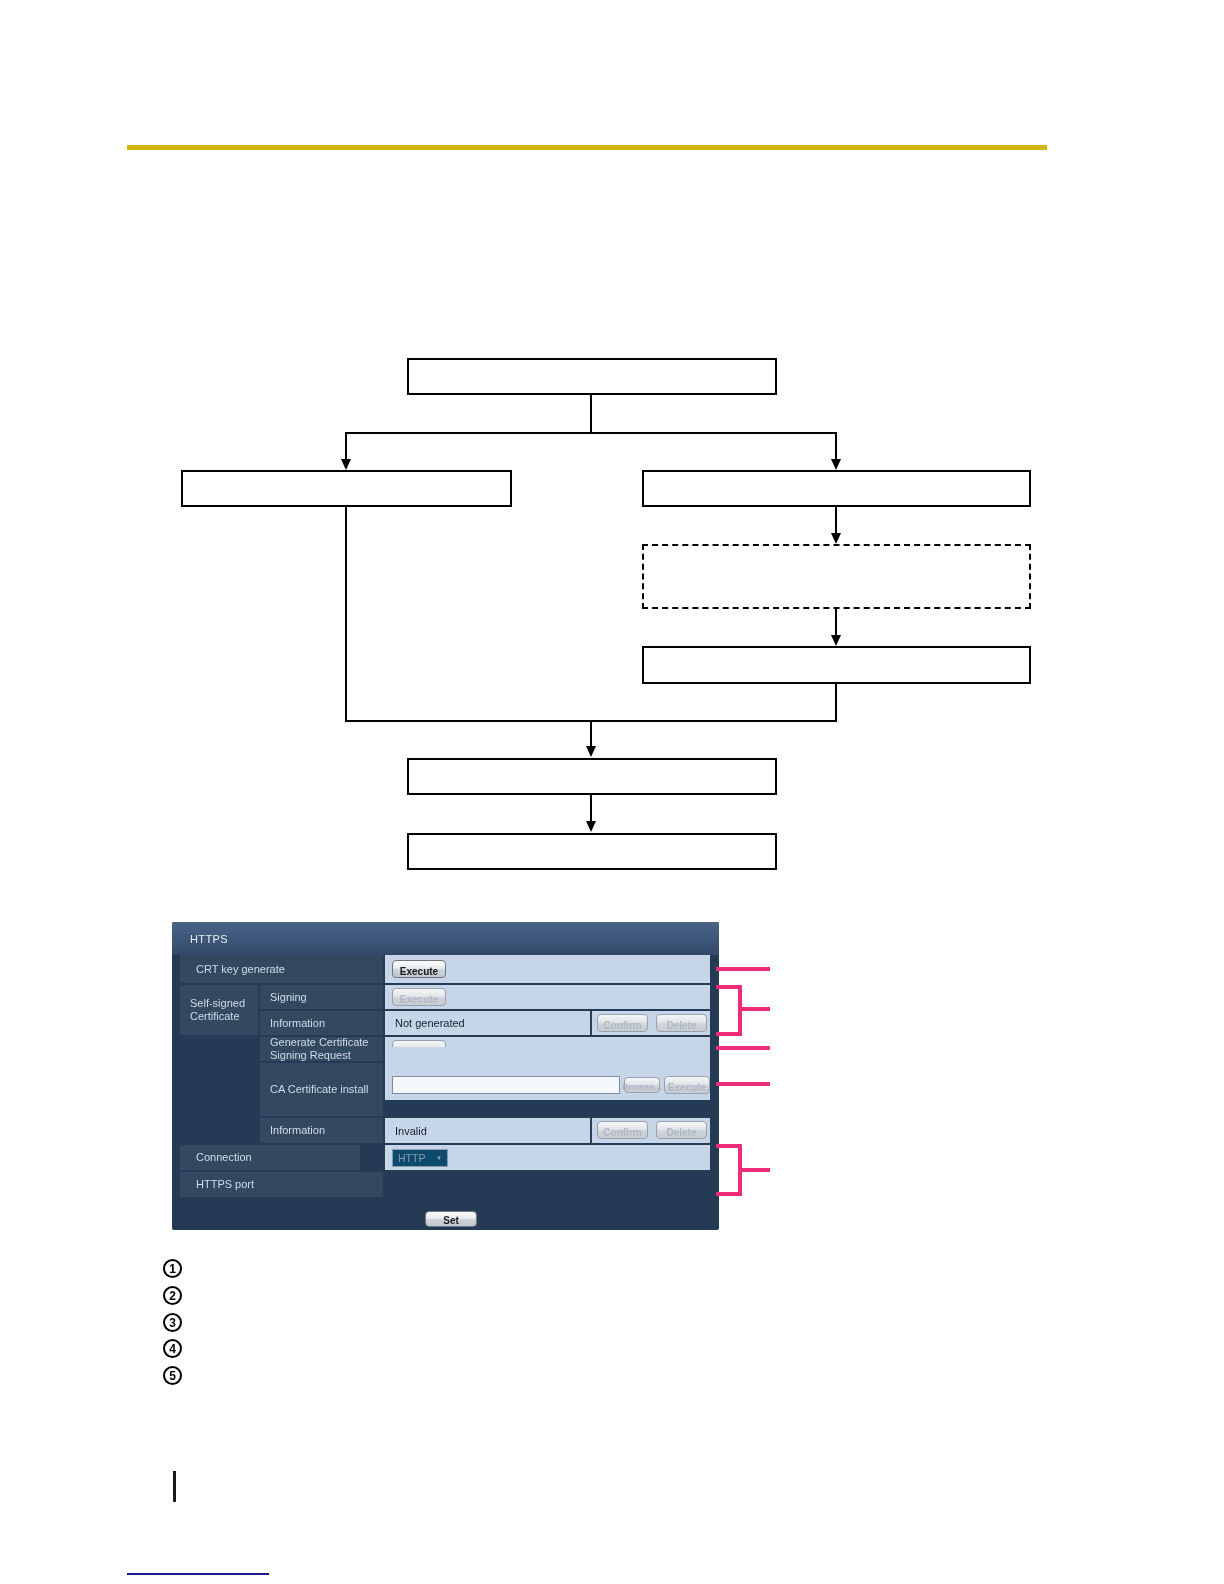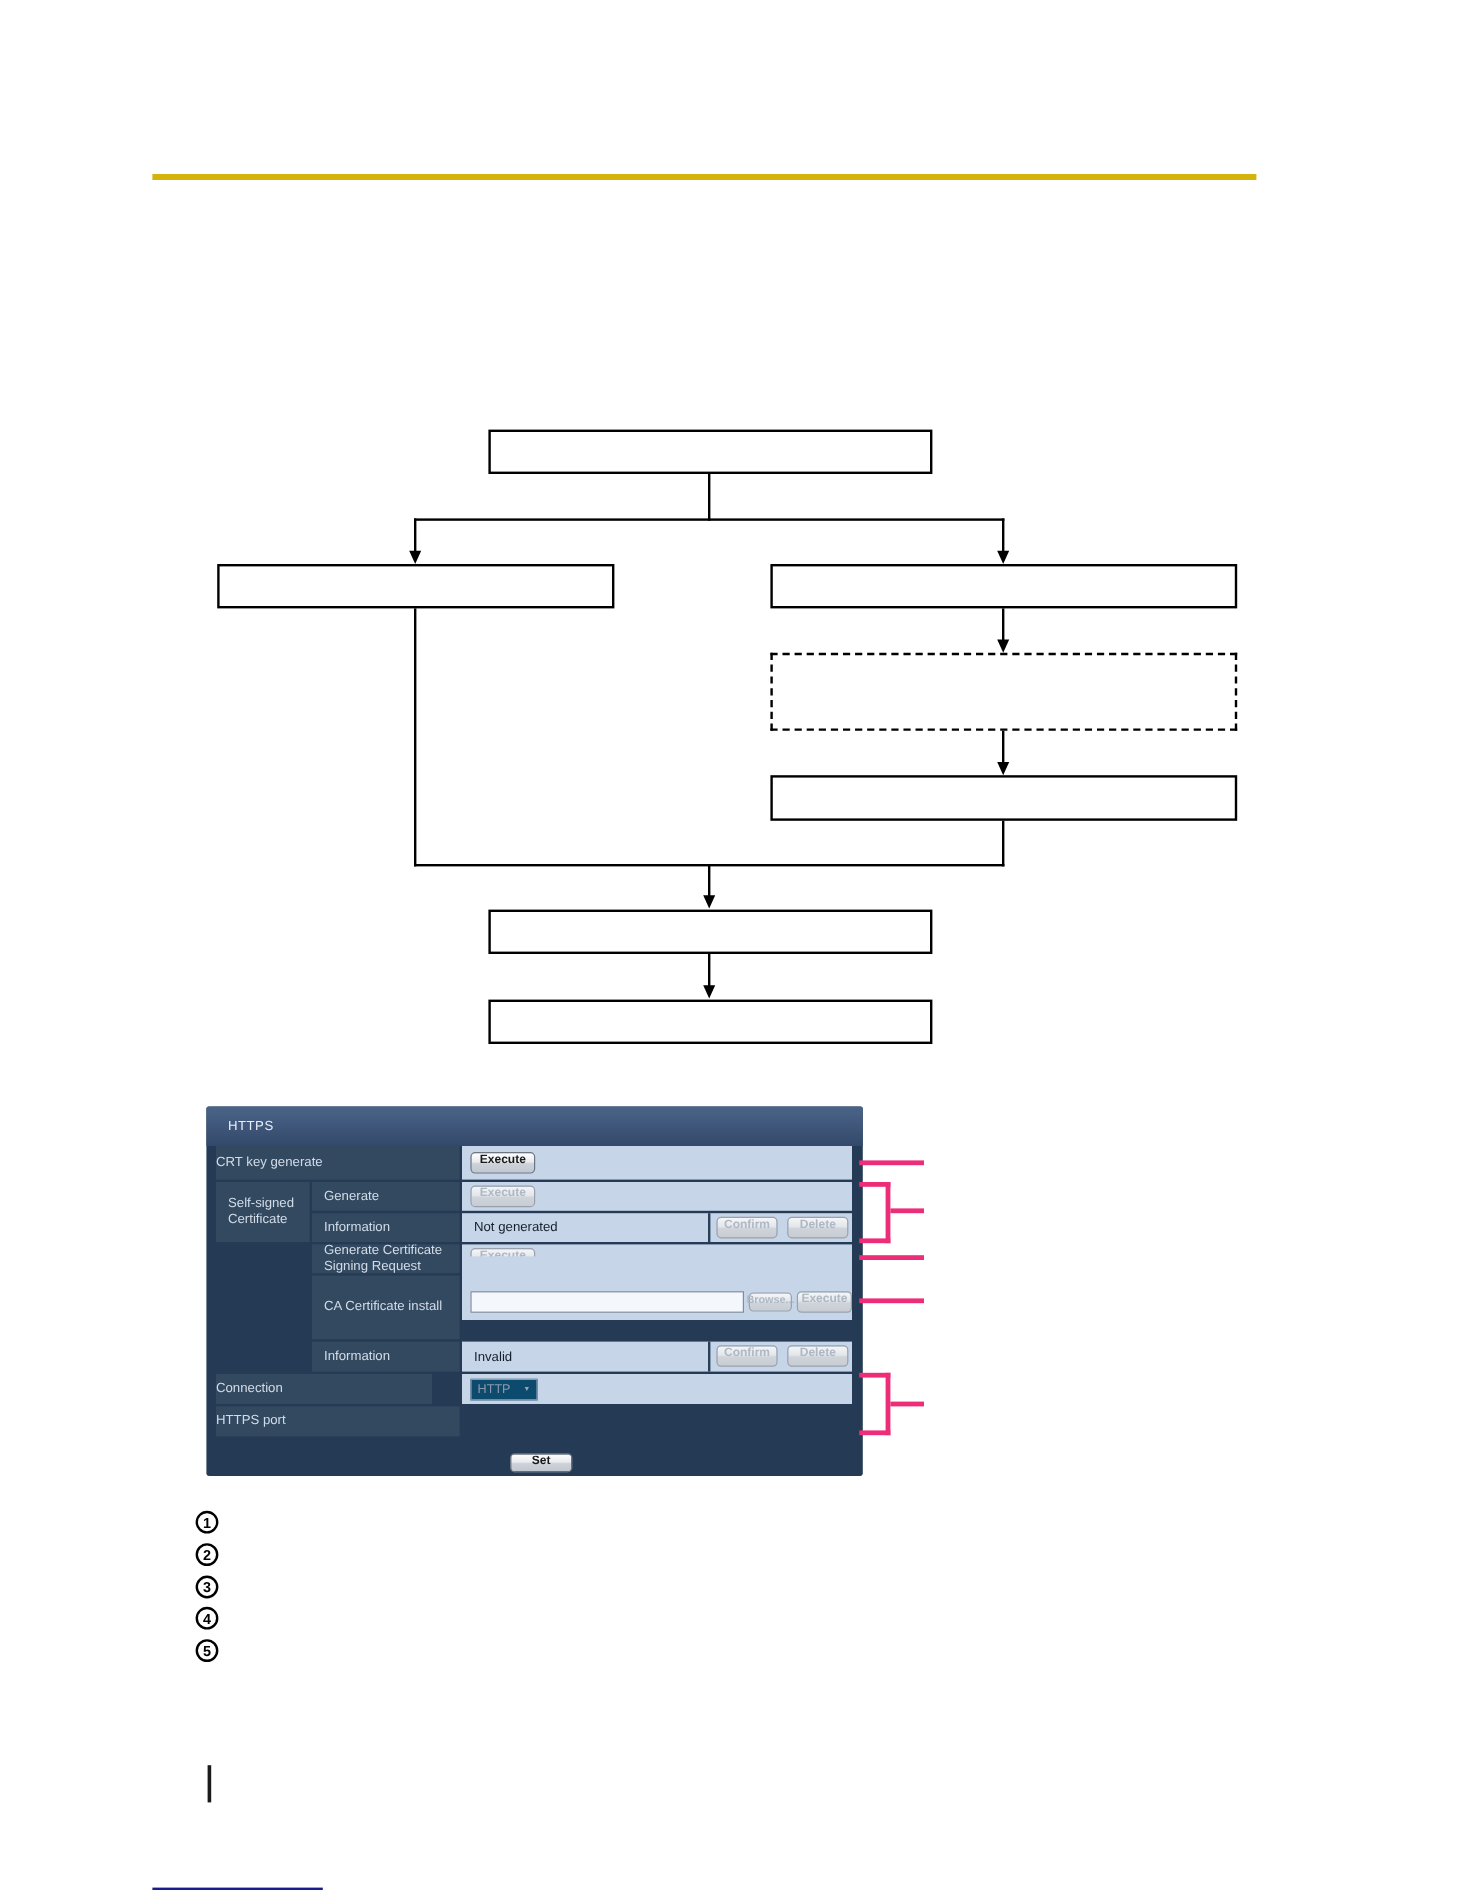--- a/index.html
+++ b/index.html
@@ -15,27 +15,27 @@
         border-right:5px solid transparent;border-top:11px solid #000;}
 
   
   .panel{position:absolute;left:172px;top:922px;width:547px;height:308px;
          background:#253B55;border-radius:2px;font-size:11px;}
   .phead{position:absolute;left:0;top:0;width:547px;height:33px;
          background:linear-gradient(#4A6488,#33496B);color:#E9EEF5;
          display:flex;align-items:center;padding-left:18px;box-sizing:border-box;
          letter-spacing:.4px;border-radius:2px 2px 0 0;}
   .lcell{position:absolute;box-sizing:border-box;background:#334960;color:#D2DCE8;
-         display:flex;align-items:center;line-height:1.15;}
+         display:flex;align-items:center;padding-left:16px;line-height:1.15;}
   .lcell.sub{padding-left:10px;}
   .vcell{position:absolute;box-sizing:border-box;background:#C7D5E8;color:#15202E;
          display:flex;align-items:center;}
   .btn{position:absolute;box-sizing:border-box;border:1px solid #6E7684;border-radius:4px;
        background:linear-gradient(#FEFEFE 0%,#E9EBEE 45%,#CDD2D9 55%,#C2C8D0 100%);
-       color:#1A1A1A;font-weight:bold;font-size:10px;display:flex;align-items:flex-start;
+       color:#1A1A1A;font-weight:bold;font-size:10px;display:flex;align-items:flex-end;
        justify-content:center;font-family:"Liberation Sans",sans-serif;}
   .btn.dis{color:#AEB8C4;border-color:#98A1AD;
        background:linear-gradient(#F4F6F8 0%,#E3E6EA 45%,#CFD4DA 55%,#C8CDD4 100%);}
   .vsep{position:absolute;width:2px;background:#2A4058;}
   .field{position:absolute;box-sizing:border-box;background:#F4F7FB;border:1px solid #7E8CA0;}
   .ddown{position:absolute;box-sizing:border-box;background:#0c4a6e;border:1px solid #8E9BAD;
          color:#8C99AB;font-size:10.5px;display:flex;align-items:center;
          justify-content:space-between;padding:0 5px;}
   .pinput{position:absolute;box-sizing:border-box;background:#FBFDFF;border:1px solid #5E6B7E;
           font-size:10.5px;color:#222;padding:0 0 0 3px;font-family:"Liberation Sans",sans-serif;}
@@ -101,21 +101,21 @@
       <div class="btn" style="left:7px;top:5px;width:54px;height:18px;">
           <span>Execute</span>
         </div>
     </div>
 
     <div class="lcell" style="left:8px;top:63px;width:78px;height:50px;padding-left:10px;">
       <span>Self-signed Certificate</span>
     </div>
 
     <div class="lcell sub" style="left:88px;top:63px;width:123px;height:24px;">
-      <span>Generate</span>
+      <span>Signing</span>
     </div>
     <div class="vcell" style="left:213px;top:63px;width:325px;height:24px;">
       <div class="btn dis" style="left:7px;top:3px;width:54px;height:18px;">
           <span>Execute</span>
         </div>
     </div>
 
     <div class="lcell sub" style="left:88px;top:89px;width:123px;height:24px;">
       <span>Information</span>
     </div>

